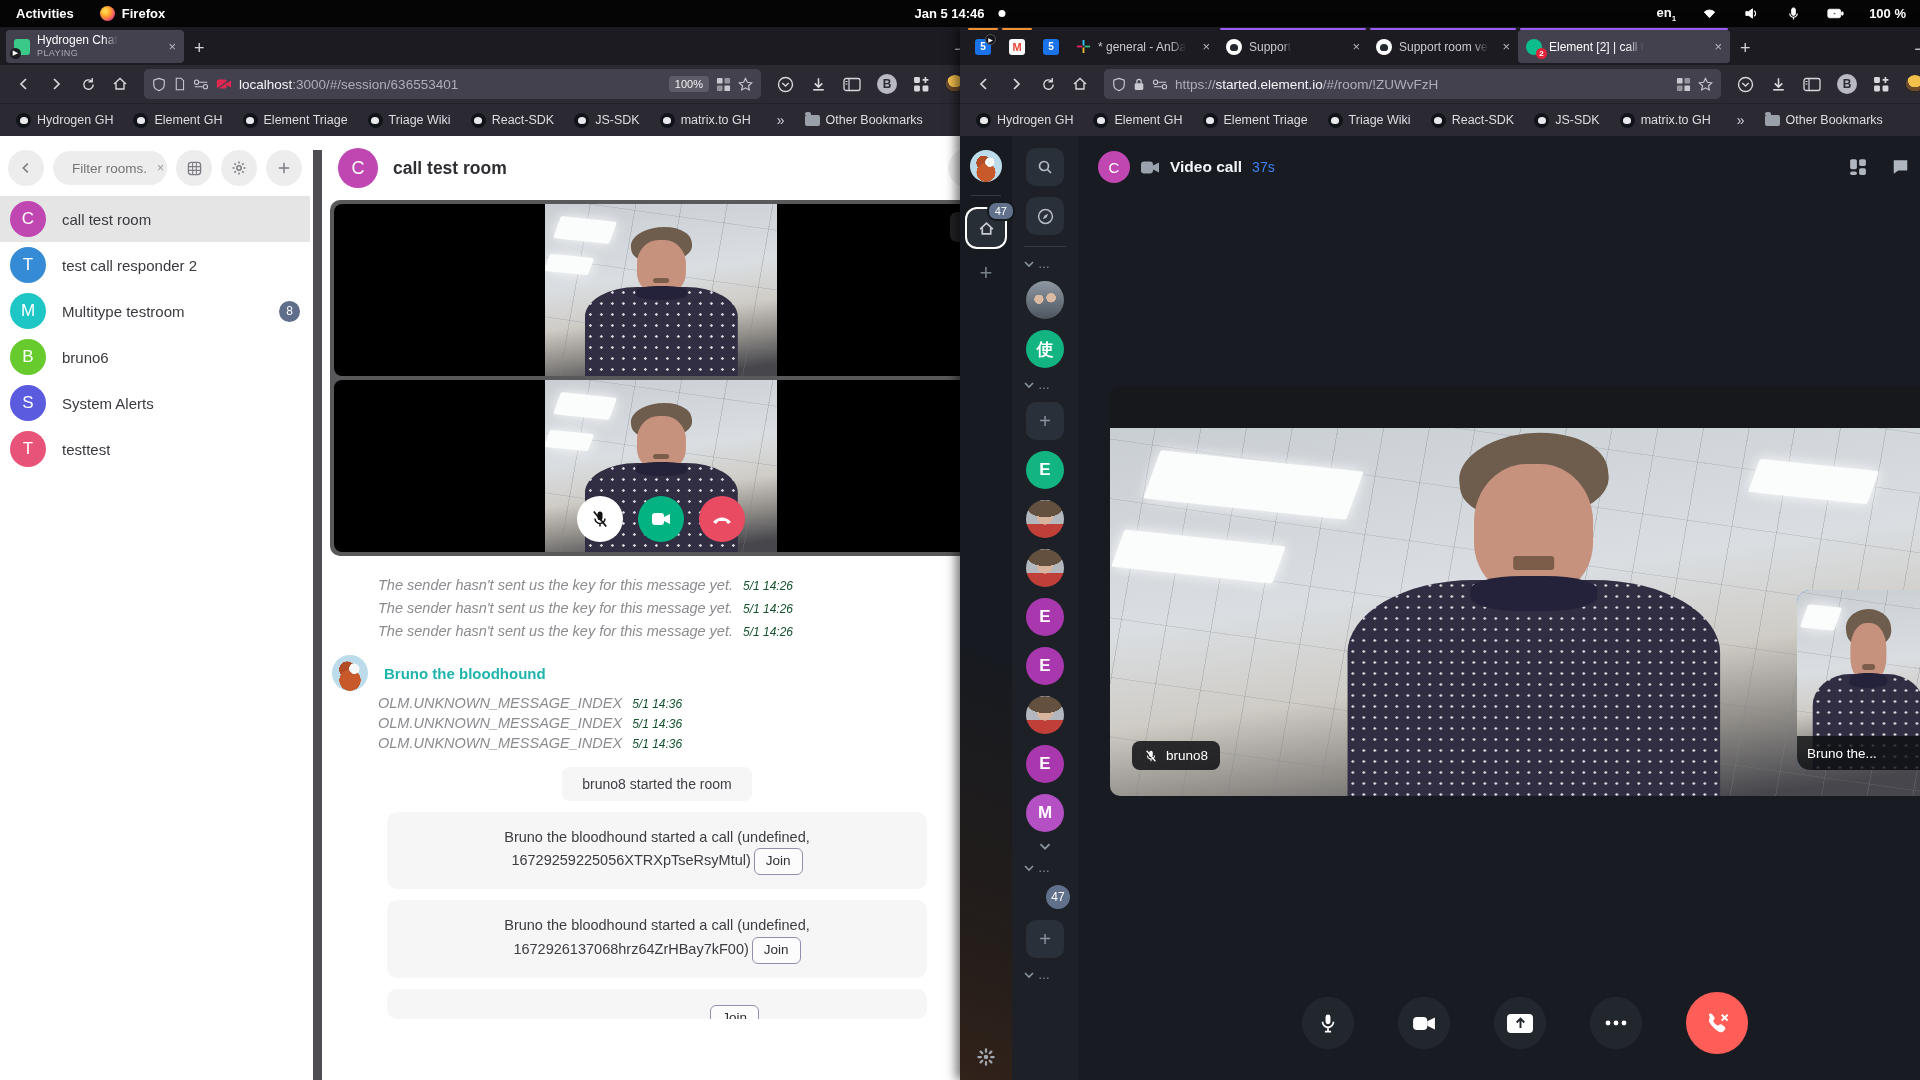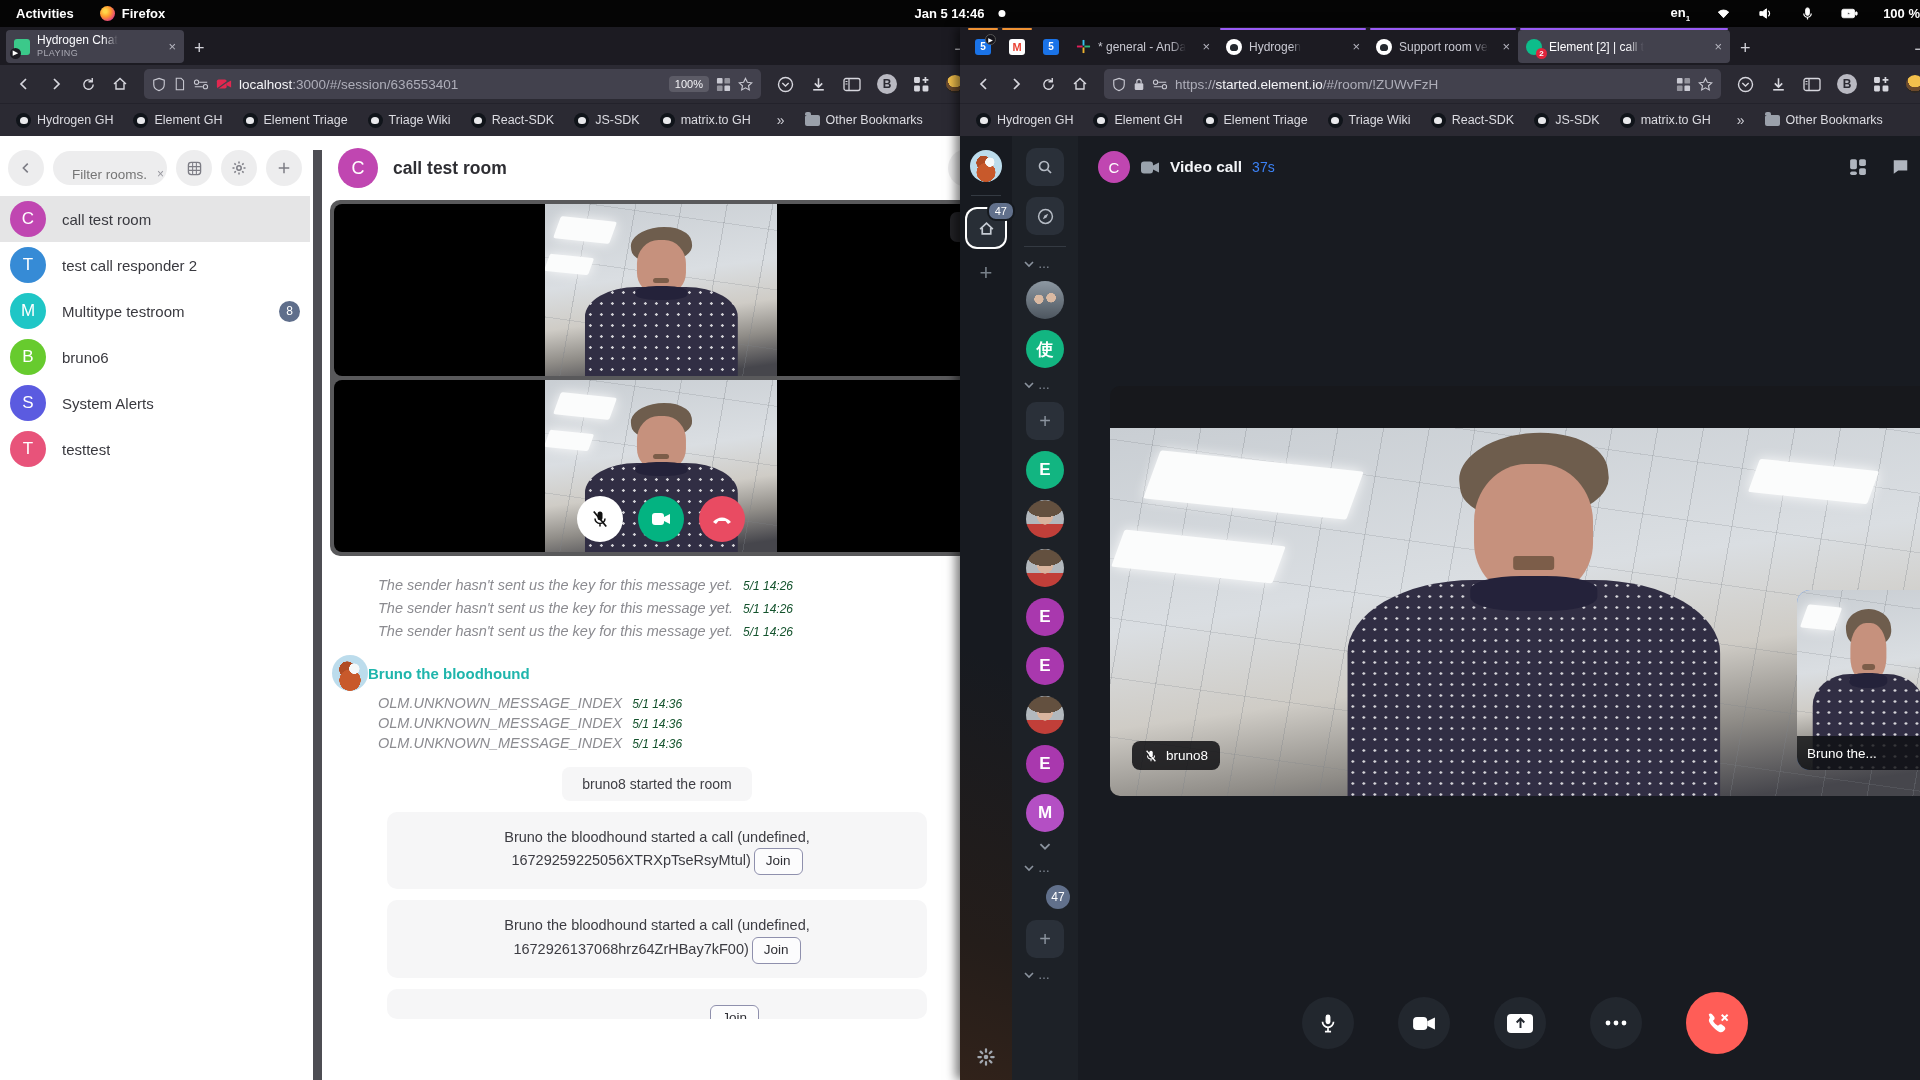--- a/index.html
+++ b/index.html
@@ -9,21 +9,21 @@
 
   
   #topbar { position:absolute; left:0; top:0; width:1920px; height:27px; background:#050505;
     color:#fff; display:flex; align-items:center; font-size:13px; font-weight:bold; }
   #topbar .left { display:flex; gap:26px; padding-left:16px; align-items:center; }
   #topbar .ffapp { display:flex; gap:7px; align-items:center; }
   .ff-logo { width:15px; height:15px; border-radius:50%;
     background:radial-gradient(circle at 35% 35%, #ffd54a 12%, #ff9a2e 40%, #e3447c 75%, #7542e4 100%); }
   #topbar .center { position:absolute; left:50%; transform:translateX(-50%); display:flex; gap:14px; align-items:center; }
   .media-dot { width:7px; height:7px; background:#fff; border-radius:50%; }
-  #topbar .right { margin-left:auto; display:flex; gap:25px; align-items:center; }
+  #topbar .right { margin-left:auto; display:flex; gap:25px; align-items:center; padding-right:14px; }
   #topbar .kbd sub { font-size:8px; }
   .sysicon { width:17px; height:15px; fill:#fff; stroke:#fff; }
 
   
   .ffwin { position:absolute; top:27px; bottom:0; width:1012px; display:flex; flex-direction:column; }
   #win-left { left:0; }
   #win-right { left:960px; box-shadow:-4px 0 10px rgba(0,0,0,.55); }
 
   .tabstrip { height:38px; background:#1c1b22; display:flex; align-items:flex-end; padding:0 6px; position:relative; }
   .tab { height:33px; margin-bottom:2px; border-radius:4px; display:flex; align-items:center; gap:7px;
@@ -83,21 +83,21 @@
 
   .appbody { flex:1; display:flex; min-height:0; }
 
   
   .hydrogen { background:#fff; color:#222; }
   .hy-side { width:322px; position:relative; flex:none; display:flex; flex-direction:column; }
   .hy-side::after { content:""; position:absolute; right:0; top:14px; bottom:0; width:9px; background:#4d4d53; }
   .hy-controls { display:flex; align-items:center; gap:9px; padding:14px 20px 10px 8px; }
   .circ-btn { width:36px; height:36px; border-radius:50%; background:#ededee; color:#7c7c84;
     display:flex; align-items:center; justify-content:center; flex:none; }
-  .filter-pill { flex:1; height:34px; background:#ededee; border-radius:17px; display:flex; align-items:flex-start;
+  .filter-pill { flex:1; height:34px; background:#ededee; border-radius:17px; display:flex; align-items:center;
     gap:7px; padding:16px 12px; color:#96969e; min-width:0; }
   .filter-pill input { border:none; background:transparent; outline:none; font-size:13.5px; color:#7c7c84;
     width:78px; font-family:inherit; }
   .filter-pill .clear { font-size:12px; color:#96969e; }
   .room-list { padding-right:12px; }
   .room-item { height:46px; display:flex; align-items:center; gap:16px; padding:0 10px; }
   .room-item.selected { background:#e5e5e6; }
   .rm-avatar { width:36px; height:36px; border-radius:50%; color:#fff; font-size:17px;
     display:flex; align-items:center; justify-content:center; flex:none; }
   .rm-name { font-size:15px; color:#39393f; white-space:nowrap; overflow:hidden; }
@@ -119,21 +119,21 @@
     border-radius:7px; display:flex; align-items:center; justify-content:center; color:#fff; }
   .tile-ctls { position:absolute; bottom:10px; left:50%; transform:translateX(-50%); display:flex; gap:15px; }
   .tbtn { width:46px; height:46px; border-radius:50%; display:flex; align-items:center; justify-content:center; }
   .tbtn.white { background:#fff; color:#111; }
   .tbtn.green { background:#03b381; color:#fff; }
   .tbtn.red { background:#e94b62; color:#fff; }
 
   .timeline { flex:1; overflow:hidden; padding:14px 30px 0 10px; font-size:14.5px; }
   .enc-row { margin:7px 0 7px 46px; color:#8b8b90; font-style:italic; }
   .ts { font-size:12px; color:#14532d; margin-left:10px; font-style:italic; }
-  .sender-row { display:flex; align-items:center; gap:0; margin:16px 0 4px 0; }
+  .sender-row { display:flex; align-items:center; gap:16px; margin:16px 0 4px 0; }
   .dog-avatar { width:36px; height:36px; border-radius:50%; flex:none;
     background:
       radial-gradient(circle at 62% 38%, #f6f8f8 16%, transparent 17%),
       radial-gradient(circle at 50% 70%, #c8592b 34%, transparent 35%),
       radial-gradient(circle at 42% 40%, #b14c24 26%, transparent 27%),
       #bcdcec; }
   .sender-name { font-weight:bold; color:#1fb5ac; font-size:15px; }
   .join-pill { width:fit-content; margin:16px auto 8px; background:#f6f6f7; border-radius:8px;
     padding:9px 20px; color:#3e3e44; font-size:14px; }
   .callmsg { width:540px; margin:11px auto 0; background:#f6f6f7; border-radius:10px; padding:14px 18px;
@@ -592,21 +592,21 @@
           <path fill="#2EB67D" d="M9 7h6v2H9z"></path>
           <path fill="#ECB22E" d="M7 9h2v6H7z"></path>
           <path fill="#E01E5A" d="M1 7h6v2H1z"></path>
         </svg>
         <span class="tlabel">* general - AnDa</span>
         <span class="tclose">×</span>
       </div>
       <div class="tab" style="width: 150px;">
         <span class="cline" style="background: rgb(154, 92, 245);"></span>
         <span class="favicon fav-gh"></span>
-        <span class="tlabel">Hydrogen</span>
+        <span class="tlabel">Support</span>
         <span class="tclose">×</span>
       </div>
       <div class="tab" style="width: 150px;">
         <span class="cline" style="background: rgb(154, 92, 245);"></span>
         <span class="favicon fav-gh"></span>
         <span class="tlabel">Support room ver</span>
         <span class="tclose">×</span>
       </div>
       <div class="tab active" style="width: 212px;">
         <span class="cline" style="background: rgb(154, 92, 245);"></span>

